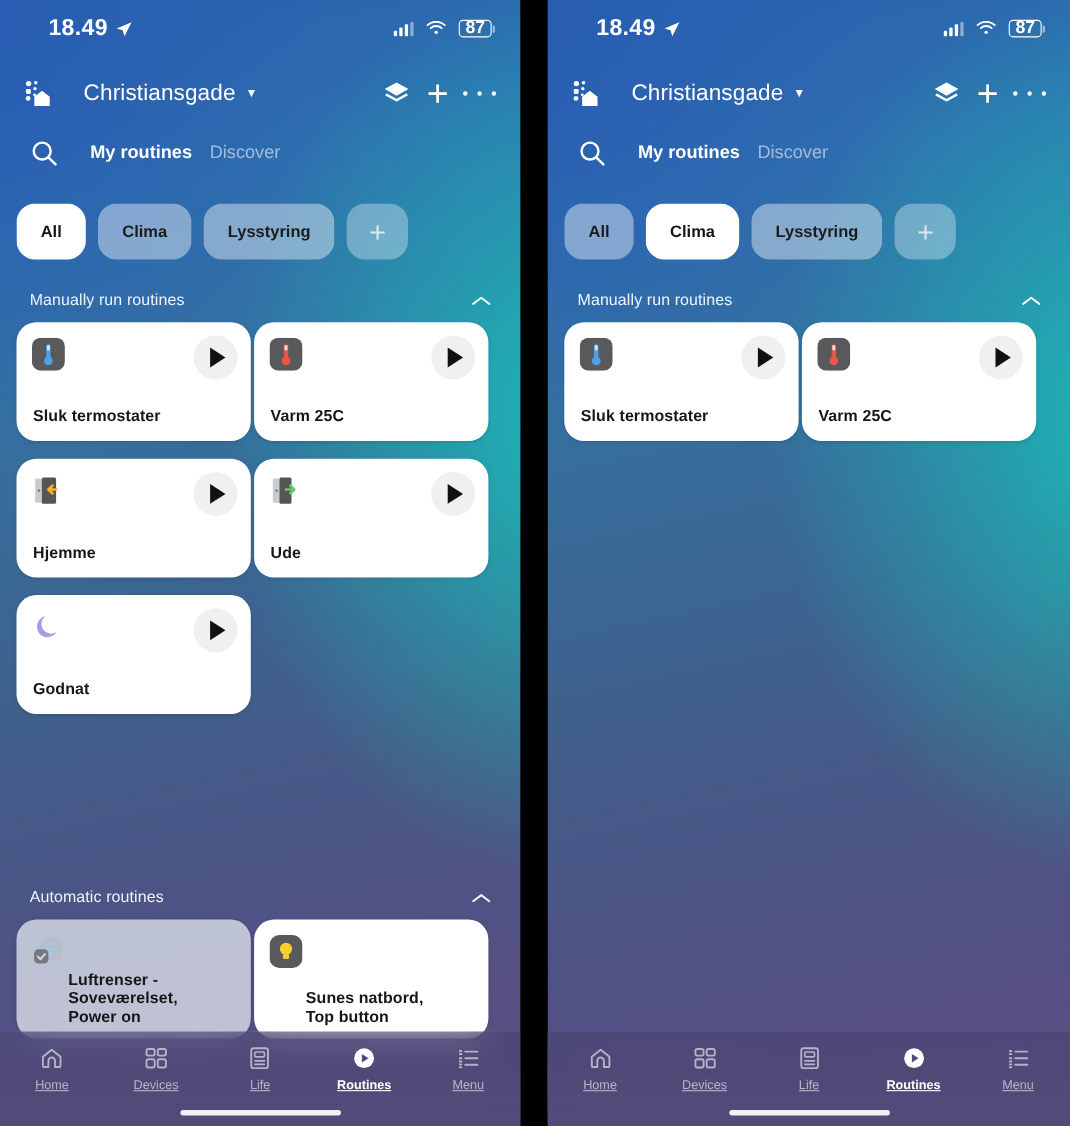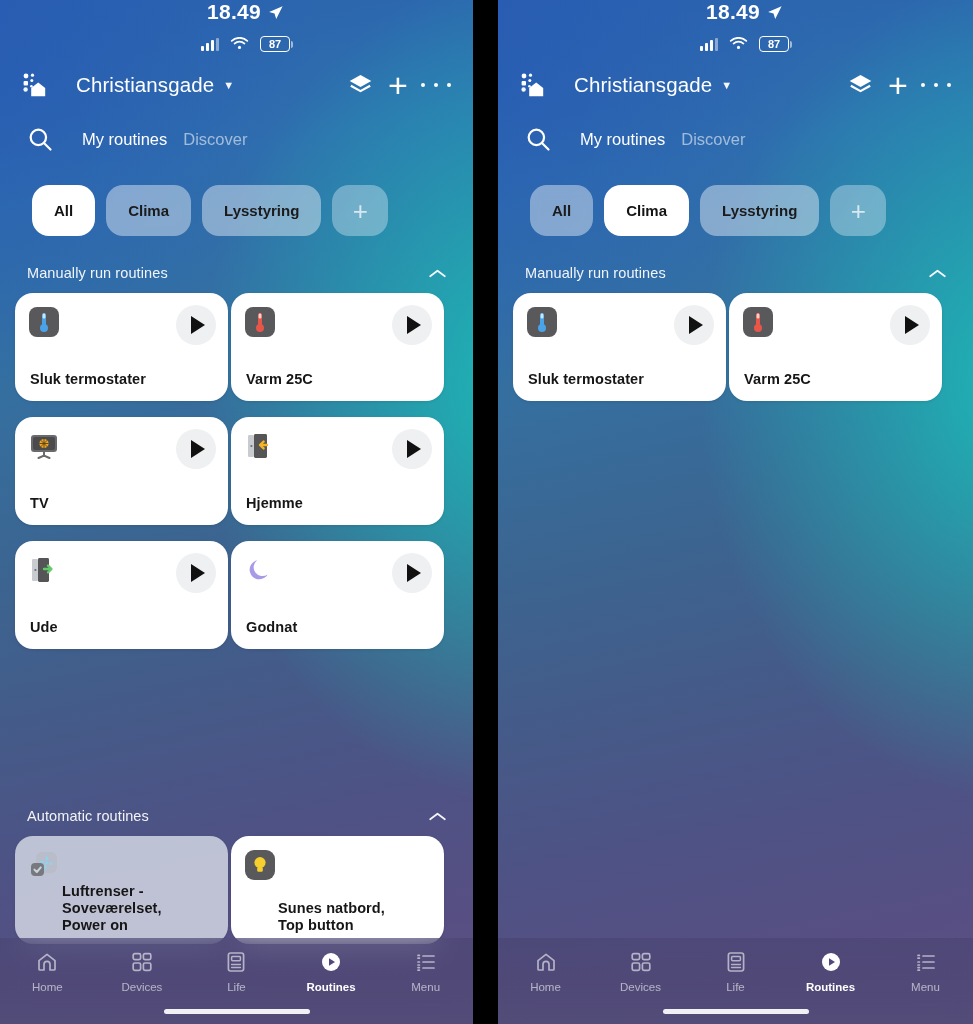--- a/index.html
+++ b/index.html
@@ -18,33 +18,33 @@
       radial-gradient(130% 60% at -10% 2%, rgba(40,92,180,0.95) 0%, rgba(40,92,180,0) 60%),
       linear-gradient(168deg, #2a62ae 0%, #2f6fae 18%, #356f9f 36%, #3c6490 52%, #455a88 66%, #4e5285 78%, #574f83 90%, #5d4f84 100%);
   }
   .panel.left  { left: 0px;   width: 473px; }
   .panel.right { left: 498px; width: 475px; }
 
   
   .statusbar {
     position: absolute; top: 0; left: 0; right: 0; height: 52px;
     display: flex; align-items: center; justify-content: space-between;
-    padding: 0 26px 0 44px; color: #fff; flex-direction: column;
+    padding: 0 26px 0 44px; color: #fff;
   }
   .sb-time { font-size: 21px; font-weight: 700; letter-spacing: .3px; display: flex; align-items: center; gap: 6px; }
   .sb-right { display: flex; align-items: center; gap: 11px; }
   .bars { display: flex; align-items: flex-end; gap: 2px; height: 13px; }
   .bars i { display: block; width: 3px; background: #fff; border-radius: 1px; }
   .bars i:nth-child(1){height:5px}.bars i:nth-child(2){height:8px}
   .bars i:nth-child(3){height:11px}.bars i:nth-child(4){height:13px;opacity:.45}
   .batt { position: relative; width: 30px; height: 16px; border: 1.6px solid #fff; border-radius: 4px;
           display: flex; align-items: center; justify-content: center; }
   .batt:after { content:""; position:absolute; right:-4px; top:4px; width:2.5px; height:7px;
                 background: rgba(255,255,255,.55); border-radius: 0 2px 2px 0; }
-  .batt span { font-size: 11px; font-weight: 700; color: #fff; line-height: 1; }
+  .batt span { font-size: 16px; font-weight: 700; color: #fff; line-height: 1; }
 
   
   .appbar {
     position: absolute; top: 62px; left: 0; right: 0; height: 46px;
     display: flex; align-items: center; padding: 0 18px 0 22px; color: #fff; gap: 0;
   }
   .home-logo { width: 26px; height: 26px; flex: 0 0 auto; }
   .home-name { font-size: 20.5px; margin-left: 28px; letter-spacing: .1px; white-space: nowrap; }
   .caret { font-size: 11px; margin-left: 9px; opacity: .95; }
   .appbar-spacer { flex: 1 1 auto; }
@@ -52,25 +52,25 @@
   .plus-ic { font-size: 34px; font-weight: 300; line-height: 26px; }
   .kebab i { display:block; width:4px; height:4px; background:#fff; border-radius:50%; margin:3px auto; }
 
   
   .tabsrow {
     position: absolute; top: 120px; left: 0; right: 0; height: 38px;
     display: flex; align-items: center; padding-left: 26px; gap: 0; color: #fff;
   }
   .search-ic { width: 28px; height: 28px; }
   .tab { font-size: 16.5px; }
-  .tab.active { font-weight: 400; color: #fff; margin-left: 28px; }
+  .tab.active { font-weight: 700; color: #fff; margin-left: 28px; }
   .tab.inactive { color: rgba(255,255,255,.55); margin-left: 16px; }
 
   
-  .chips { position: absolute; top: 185px; left: 0; right: 0; height: 52px; display: flex; gap: 11px; padding-left: 32px; }
+  .chips { position: absolute; top: 185px; left: 0; right: 0; height: 52px; display: flex; gap: 11px; padding-left: 15px; }
   .chip {
     height: 51px; border-radius: 17px; display: flex; align-items: center; justify-content: center;
     padding: 0 22px; font-size: 15px; font-weight: 700; color: #1b1b1b;
     background: rgba(236,243,248,0.46); backdrop-filter: blur(4px);
   }
   .chip.selected { background: #ffffff; color: #141414; }
   .chip.add { width: 56px; padding: 0; background: rgba(226,240,246,0.38); }
   .chip.add .pl { font-size: 26px; font-weight: 300; color: rgba(255,255,255,.72); line-height: 20px; }
 
   
@@ -102,21 +102,21 @@
   
   .navbar {
     position: absolute; left: 0; right: 0; bottom: 0; height: 86px;
     display: flex; align-items: flex-start; padding-top: 12px;
     background: linear-gradient(180deg, rgba(70,66,110,0.50) 0%, rgba(78,72,116,0.78) 55%, rgba(82,76,120,0.90) 100%);
     backdrop-filter: blur(14px);
   }
   .nav-item { flex: 1 1 0; display: flex; flex-direction: column; align-items: center; gap: 7px;
               color: rgba(255,255,255,.58); }
   .nav-item.active { color: #fff; }
-  .nav-item .lbl { font-size: 11.5px; }
+  .nav-item .lbl { font-size: 11.5px; text-decoration: underline; }
   .nav-item.active .lbl { font-weight: 700; }
   .nav-ic { width: 24px; height: 24px; display: block; }
   .homeind { position: absolute; bottom: 10px; left: 50%; transform: translateX(-50%);
              width: 146px; height: 5px; border-radius: 3px; background: rgba(255,255,255,.92); }
 </style>
 </head>
 <body>
 
 <div class="stage">
 
@@ -222,33 +222,20 @@
           <rect x="13" y="6" width="4" height="13" rx="2" fill="#e8564a"></rect>
           <circle cx="15" cy="21" r="4" fill="#e8564a"></circle>
           <rect x="13.6" y="6.6" width="2.8" height="5" rx="1.4" fill="#fad6d2"></rect>
         </svg>
         <span class="play">
             <b></b>
           </span>
         <span class="label">Varm 25C</span>
       </div>
 
-      <div class="card">
-        <svg class="ic" viewBox="0 0 30 30">
-          <rect x="2" y="4" width="26" height="17" rx="3" fill="#6a6a6c"></rect>
-          <rect x="4" y="6" width="22" height="13" rx="2" fill="#4b4b4d"></rect>
-          <circle cx="15" cy="12.5" r="4.6" fill="#f0a82a"></circle>
-          <path d="M10.4 12.5h9.2M15 7.9v9.2M11.6 9.1l6.8 6.8M18.4 9.1l-6.8 6.8" stroke="#5a4210" stroke-width="0.9"></path>
-          <path d="M15 21v4M9.5 27l5.5-2.4L20.5 27" stroke="#6a6a6c" stroke-width="2" fill="none" stroke-linecap="round"></path>
-        </svg>
-        <span class="play">
-            <b></b>
-          </span>
-        <span class="label">TV</span>
-      </div>
 
 
       <div class="card">
         <svg class="ic" viewBox="0 0 30 30">
           <rect x="3" y="4" width="6" height="22" rx="1.2" fill="#c8cbcf"></rect>
           <rect x="9" y="3" width="13" height="24" rx="1.4" fill="#555558"></rect>
           <circle cx="6.4" cy="15" r="1.1" fill="#6a6d72"></circle>
           <path d="M22 14h-6" stroke="#f5b427" stroke-width="2.4" stroke-linecap="round"></path>
           <path d="M18.6 10.6 15 14l3.6 3.4" fill="none" stroke="#f5b427" stroke-width="2.4" stroke-linecap="round" stroke-linejoin="round"></path>
         </svg>

